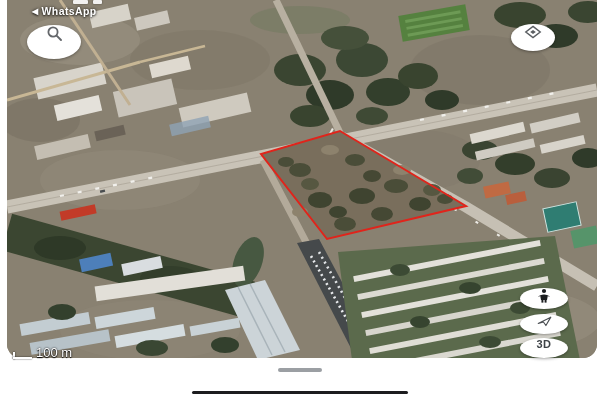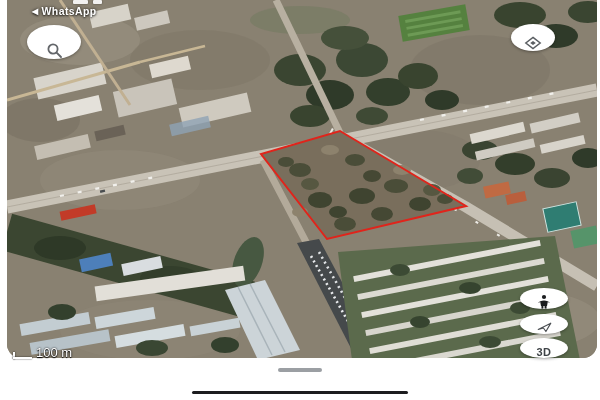--- a/index.html
+++ b/index.html
@@ -4,21 +4,21 @@
 <style>
   html,body{margin:0;padding:0;background:#ffffff;}
   #canvas{position:relative;width:600px;height:400px;background:#ffffff;overflow:hidden;
           font-family:"Liberation Sans",sans-serif;}
   
   #map-wrap{position:absolute;left:7px;top:0;width:590px;height:358px;
             border-radius:0 0 14px 14px;overflow:hidden;background:#898171;}
   #map-wrap svg{display:block;}
   
   .fab{position:absolute;background:#ffffff;border-radius:50%;
-       display:flex;align-items:flex-end;justify-content:center;
+       display:flex;align-items:flex-start;justify-content:center;
        box-shadow:0 1px 3px rgba(0,0,0,.35);cursor:pointer;}
   .fab svg{display:block;}
   #btn-search{left:27px;top:25px;width:54px;height:34px;}
   #btn-layers{left:511px;top:24px;width:44px;height:27px;}
   #btn-pegman{left:520px;top:288px;width:48px;height:21px;}
   #btn-nav{left:520px;top:314px;width:48px;height:20px;}
   #btn-3d{left:520px;top:338px;width:48px;height:20px;
           font-size:11px;font-weight:bold;color:#3e4347;letter-spacing:.5px;}
   
   #crumb{position:absolute;left:32px;top:5px;color:#ffffff;font-size:10.5px;font-weight:bold;

